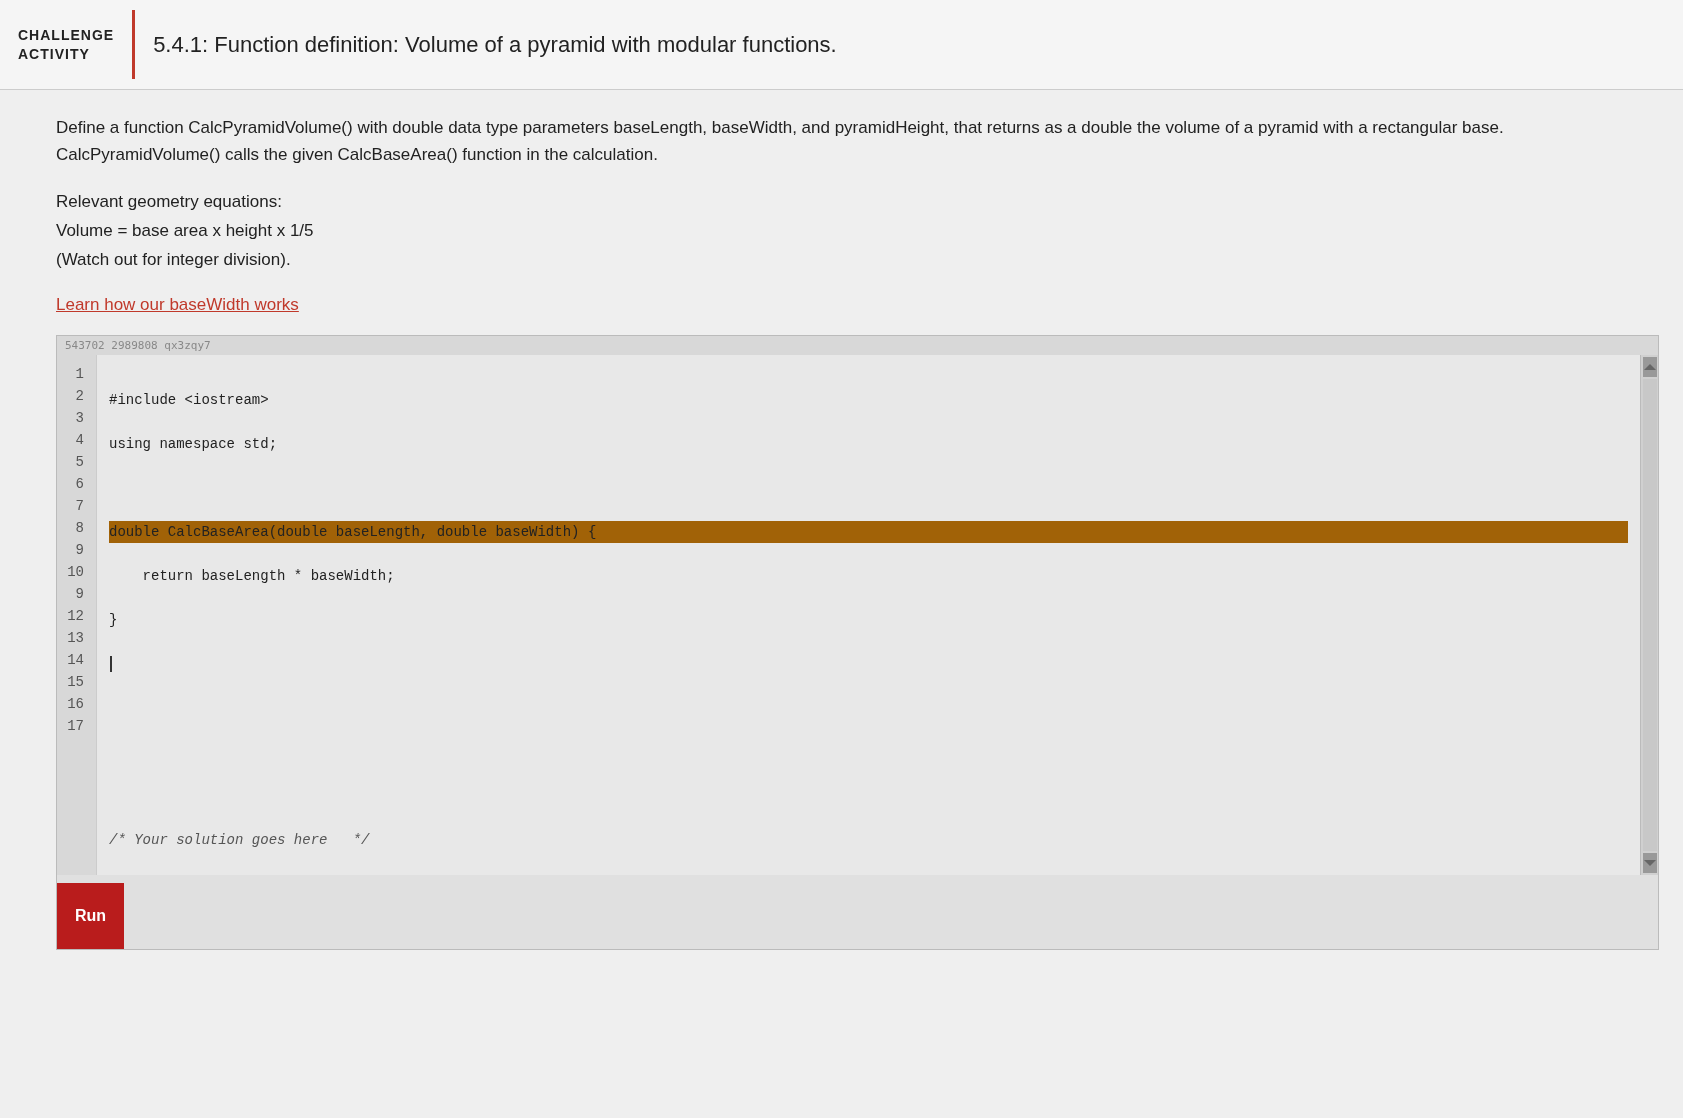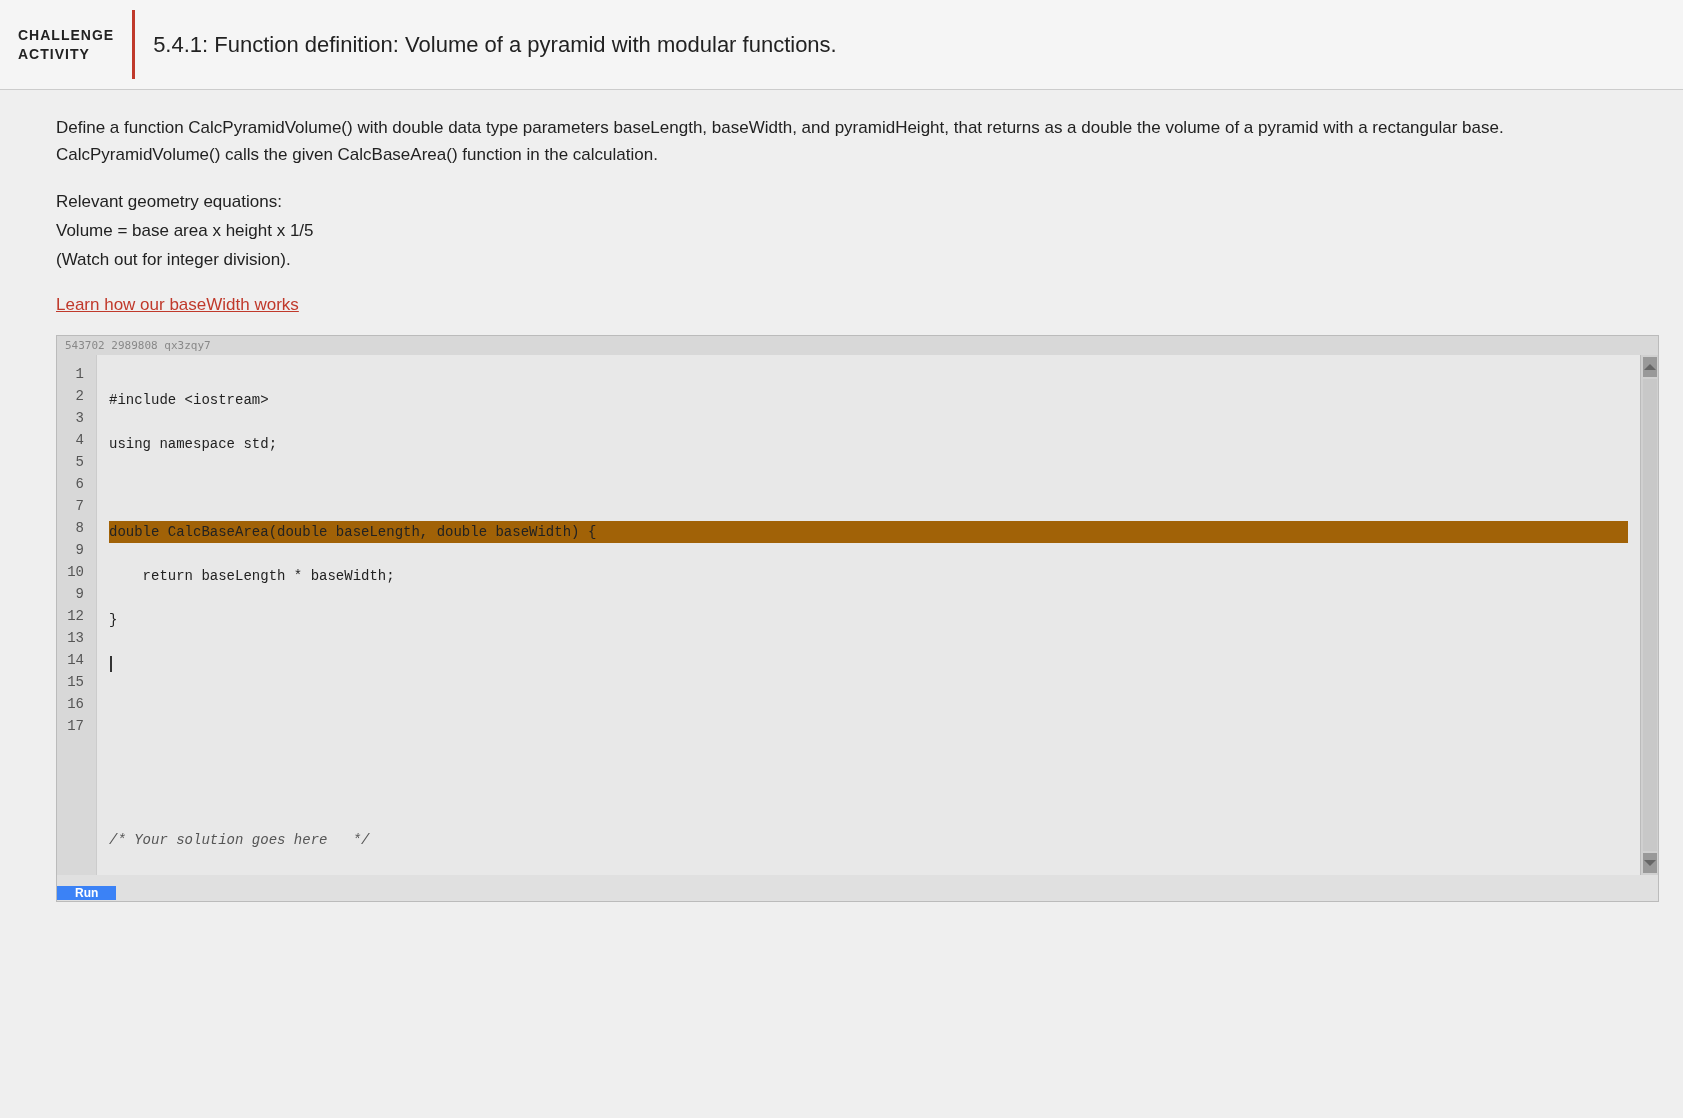--- a/index.html
+++ b/index.html
@@ -197,25 +197,25 @@
     }
 
     
     .bottom-bar {
       margin-top: 0;
       padding: 8px 0 0 0;
       max-width: 1640px;
     }
 
     .run-button {
-      background-color: #3b82f6;
+      background-color: #b91c1c;
       color: white;
       border: none;
-      padding: 0 18px;
-      font-size: 12px;
+      padding: 24px 18px;
+      font-size: 16px;
       font-weight: bold;
       cursor: pointer;
     }
 
     .italic-comment {
       font-style: italic;
       color: #555;
     }
   </style>
 </head>

